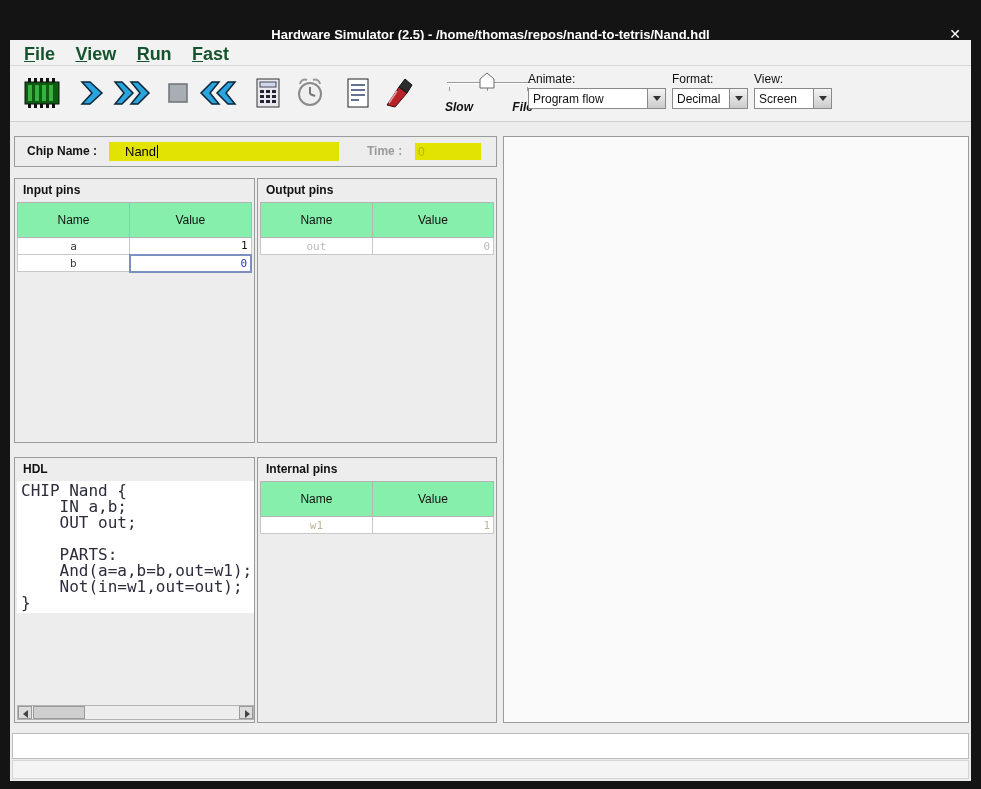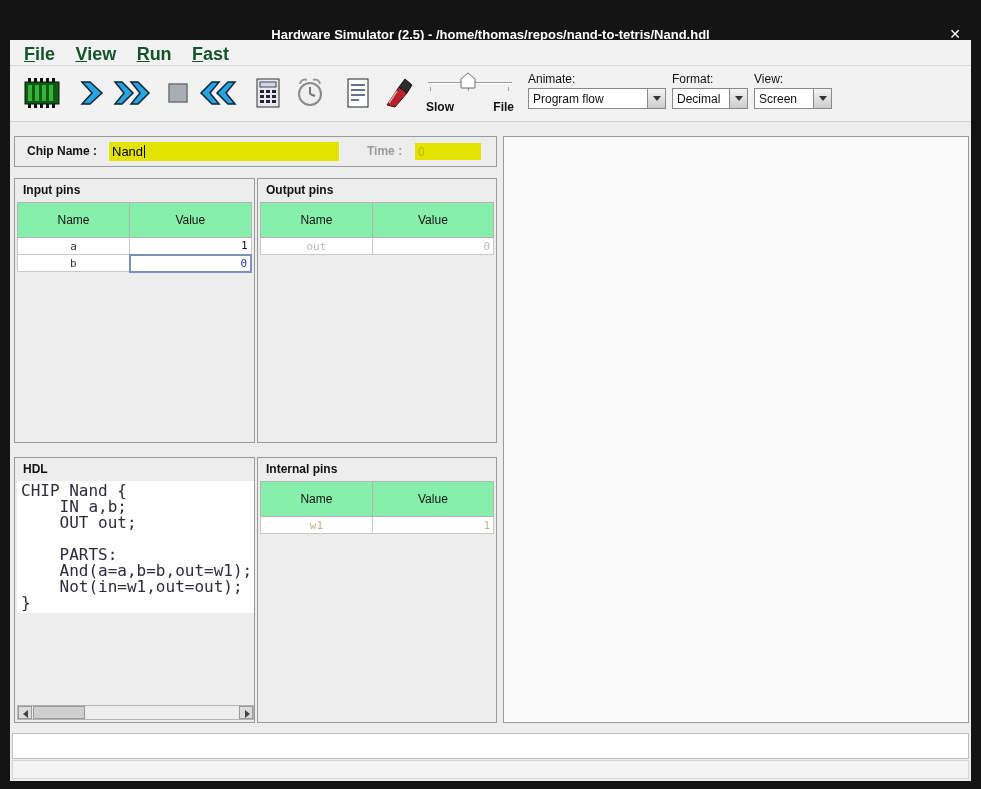--- a/index.html
+++ b/index.html
@@ -18,42 +18,42 @@
   .menubar { position:absolute; left:0; top:0; width:961px; height:26px; background:#f2f2f2; border-bottom:1px solid #d8d8d8; padding-left:6px; }
   .menu-item { display:inline-block; padding:4px 8px; font-size:18px; font-weight:bold; color:#14532d; cursor:default; }
   .menu-item::first-letter { text-decoration:underline; }
 
   
   .toolbar { position:absolute; left:0; top:26px; width:961px; height:56px; background:#f2f2f2; border-bottom:1px solid #cfcfcf; }
   .tb-btn { position:absolute; width:40px; height:40px; top:7px; background:transparent; border:none; cursor:pointer; padding:0; }
   .tb-btn svg { display:block; margin:0 auto; }
 
   
-  .slider { position:absolute; left:416px; top:4px; width:88px; height:48px; }
+  .slider { position:absolute; left:435px; top:4px; width:88px; height:48px;font-style:italic; }
   .slider-track { position:absolute; left:2px; right:2px; top:12px; height:2px; background:#9a9a9a; border-bottom:1px solid #fff; }
   .slider-tick { position:absolute; top:17px; width:1px; height:4px; background:#9a9a9a; }
   .slider-thumb { position:absolute; left:34px; top:2px; }
   .slider-label { position:absolute; bottom:4px; font-size:12px; font-weight:bold; color:#111; }
   .slider-label.slow { left:0; }
   .slider-label.fast { right:0; }
 
   
   .combo-label { position:absolute; top:6px; font-size:12px; color:#111; }
   .combo { position:absolute; top:22px; height:21px; background:#fff; border:1px solid #8a8a8a; cursor:pointer; }
   .combo-value { position:absolute; left:4px; top:3px; font-size:12px; color:#111; white-space:nowrap; }
   .combo-btn { position:absolute; right:0; top:0; width:18px; height:19px; background:linear-gradient(#f4f4f4,#cccccc); border-left:1px solid #8a8a8a; }
   .arrow-down { position:absolute; left:5px; top:7px; width:0; height:0; border-left:4px solid transparent; border-right:4px solid transparent; border-top:5px solid #333; }
 
   
   .panel { position:absolute; background:#ededed; border:1px solid #9a9a9a; }
   .panel-title { font-size:12px; font-weight:bold; color:#111; padding:4px 8px 2px 8px; }
 
   
   .chip-label { position:absolute; left:12px; top:7px; font-size:12px; font-weight:bold; color:#111; }
-  .chip-name-field { position:absolute; left:94px; top:5px; width:230px; height:19px; background:#e3e300; font-size:13px; color:#000; padding:2px 3px; font-weight:normal; }
+  .chip-name-field { position:absolute; left:94px; top:5px; width:230px; height:19px; background:#e3e300; font-size:13px; color:#000; padding:2px 16px; font-weight:normal; }
   .time-label { position:absolute; left:352px; top:7px; font-size:12px; font-weight:bold; color:#9a9a9a; }
   .time-field { position:absolute; left:400px; top:6px; width:66px; height:17px; background:#e3e300; font-size:12px; color:#b5b500; padding:2px 3px; }
   .caret { display:inline-block; width:1px; height:13px; background:#000; vertical-align:-2px; margin-left:1px; }
 
   
   .pin-table { position:absolute; left:2px; top:23px; right:2px; border-collapse:collapse; width:calc(100% - 4px); font-size:12px; }
   .pin-table th { background:#86efac; border:1px solid #b3b3b3; font-weight:normal; height:35px; font-size:12px; color:#111; }
   .pin-table td { background:#fff; border:1px solid #c8c8c8; height:17px; font-family:"DejaVu Sans Mono", monospace; font-size:11px; }
   .pin-table td.name { text-align:center; color:#333; }
   .pin-table td.value { text-align:right; padding-right:3px; color:#111; }

